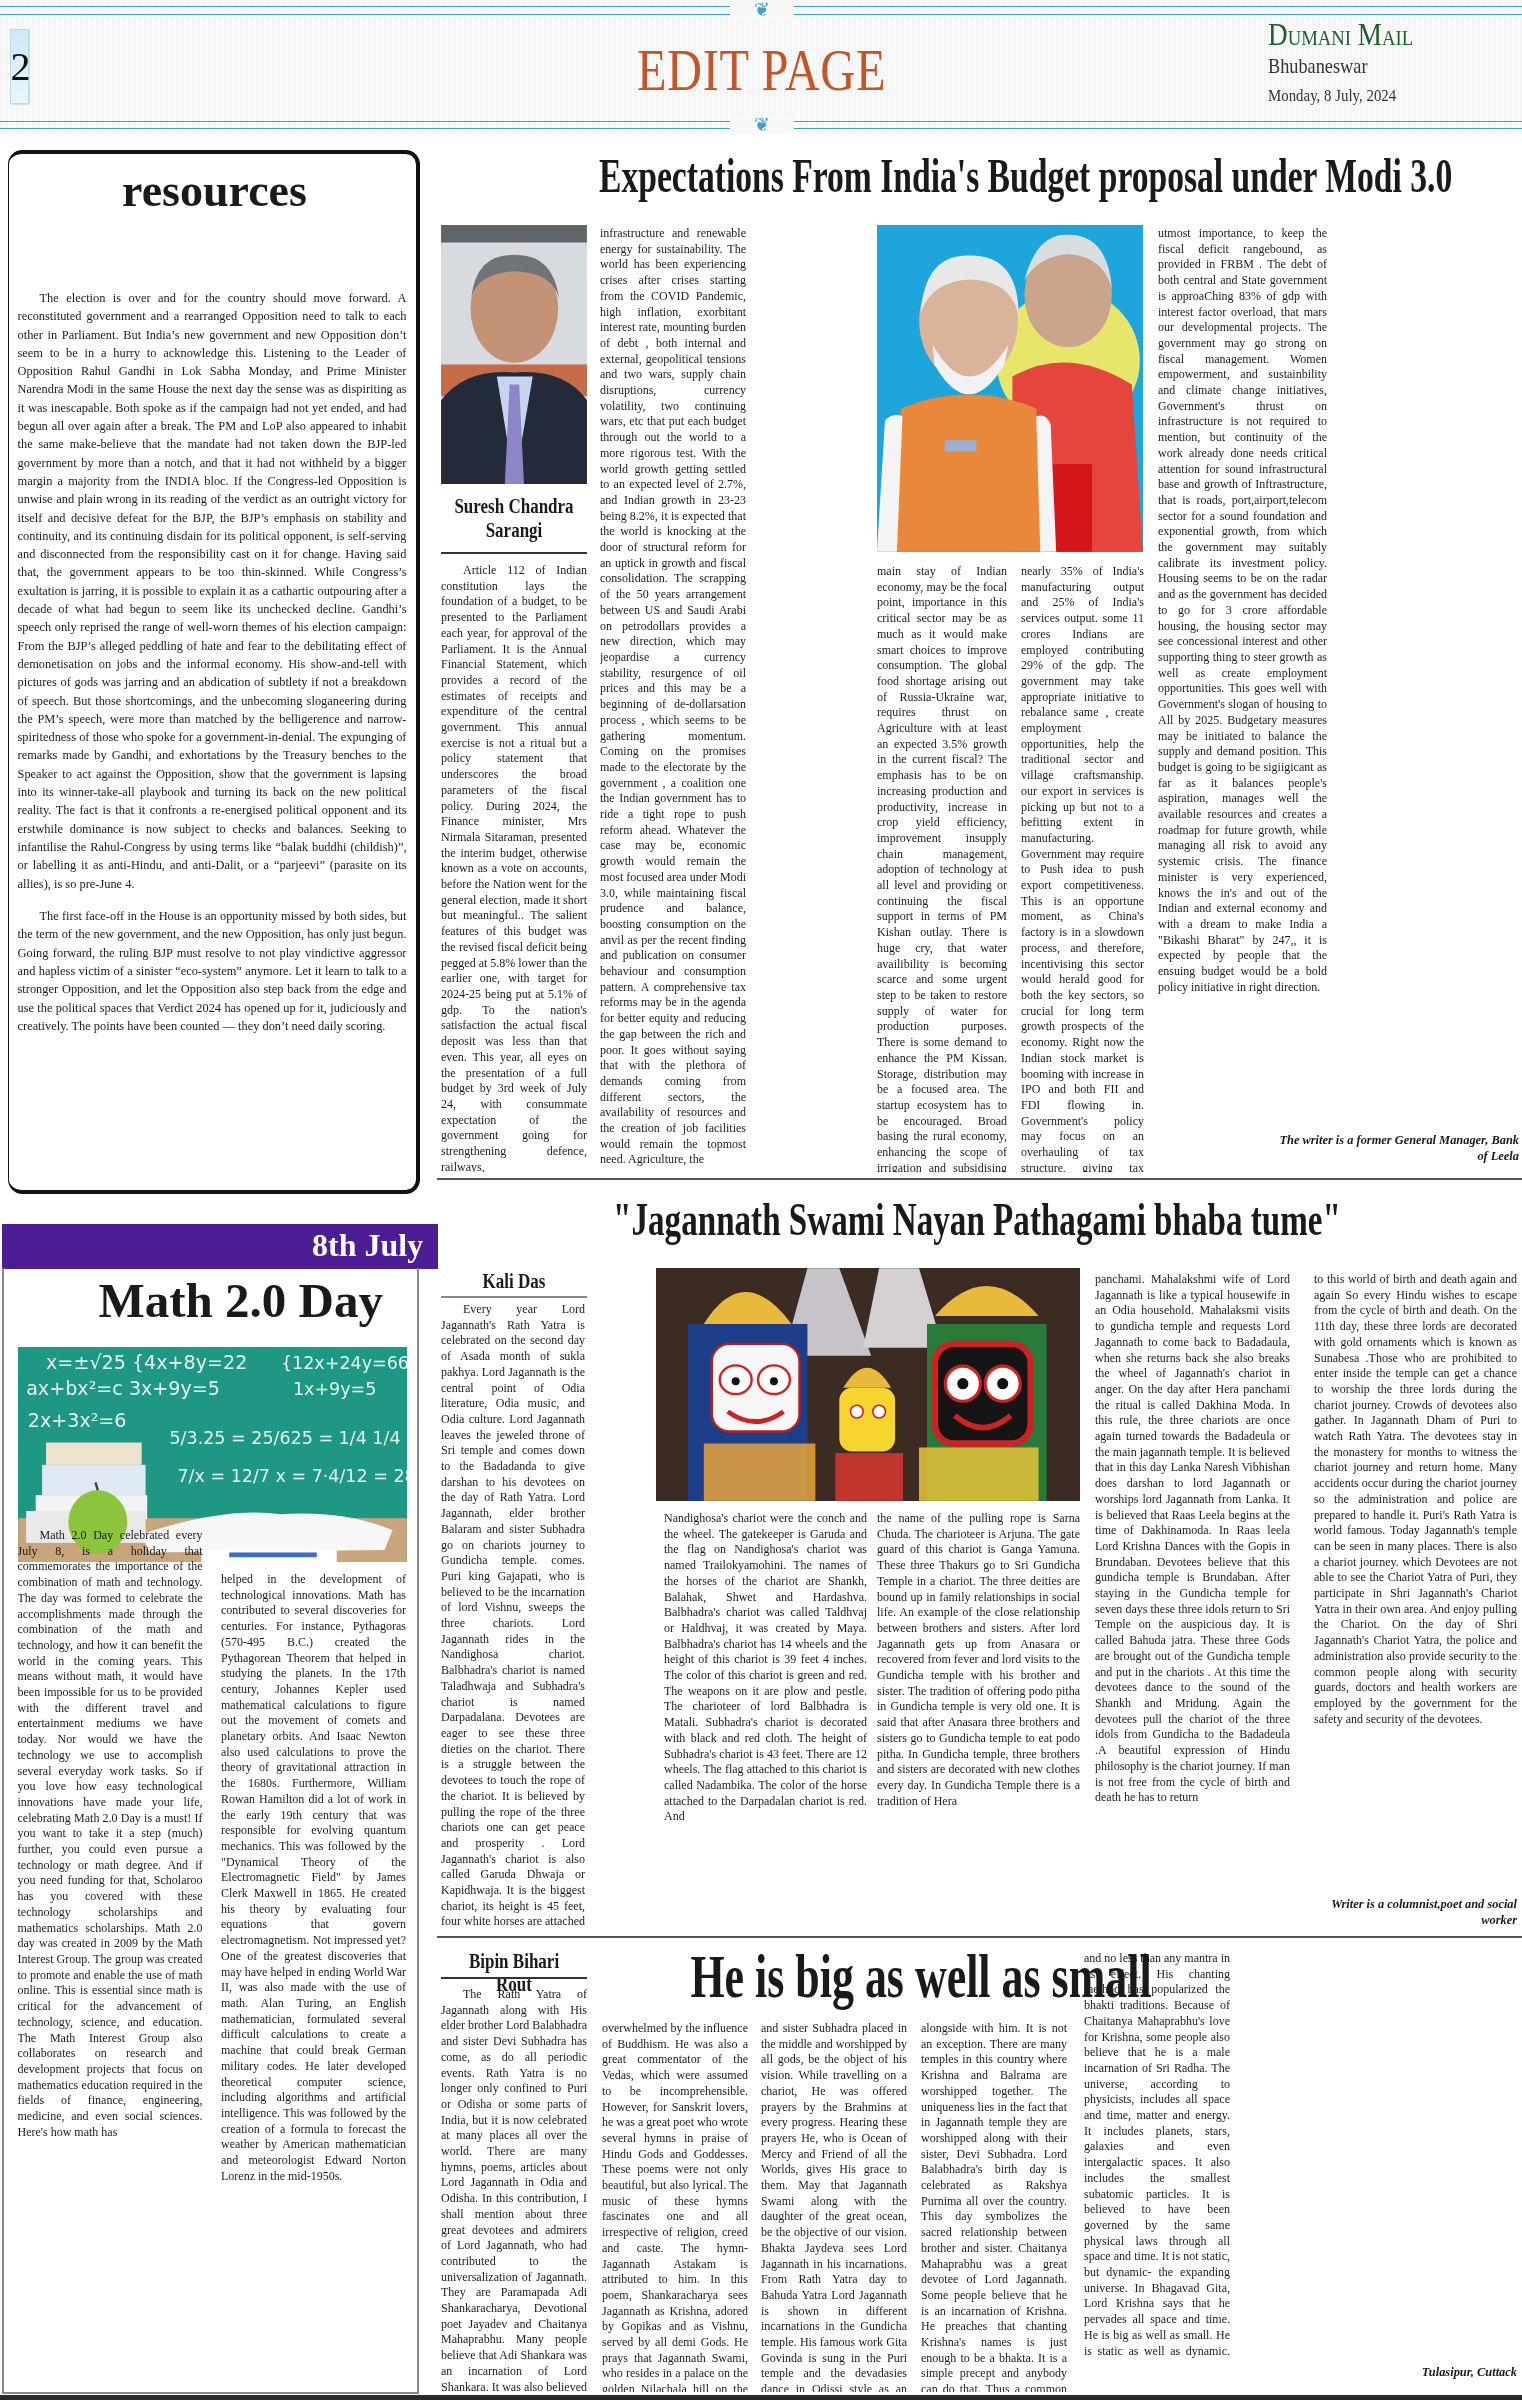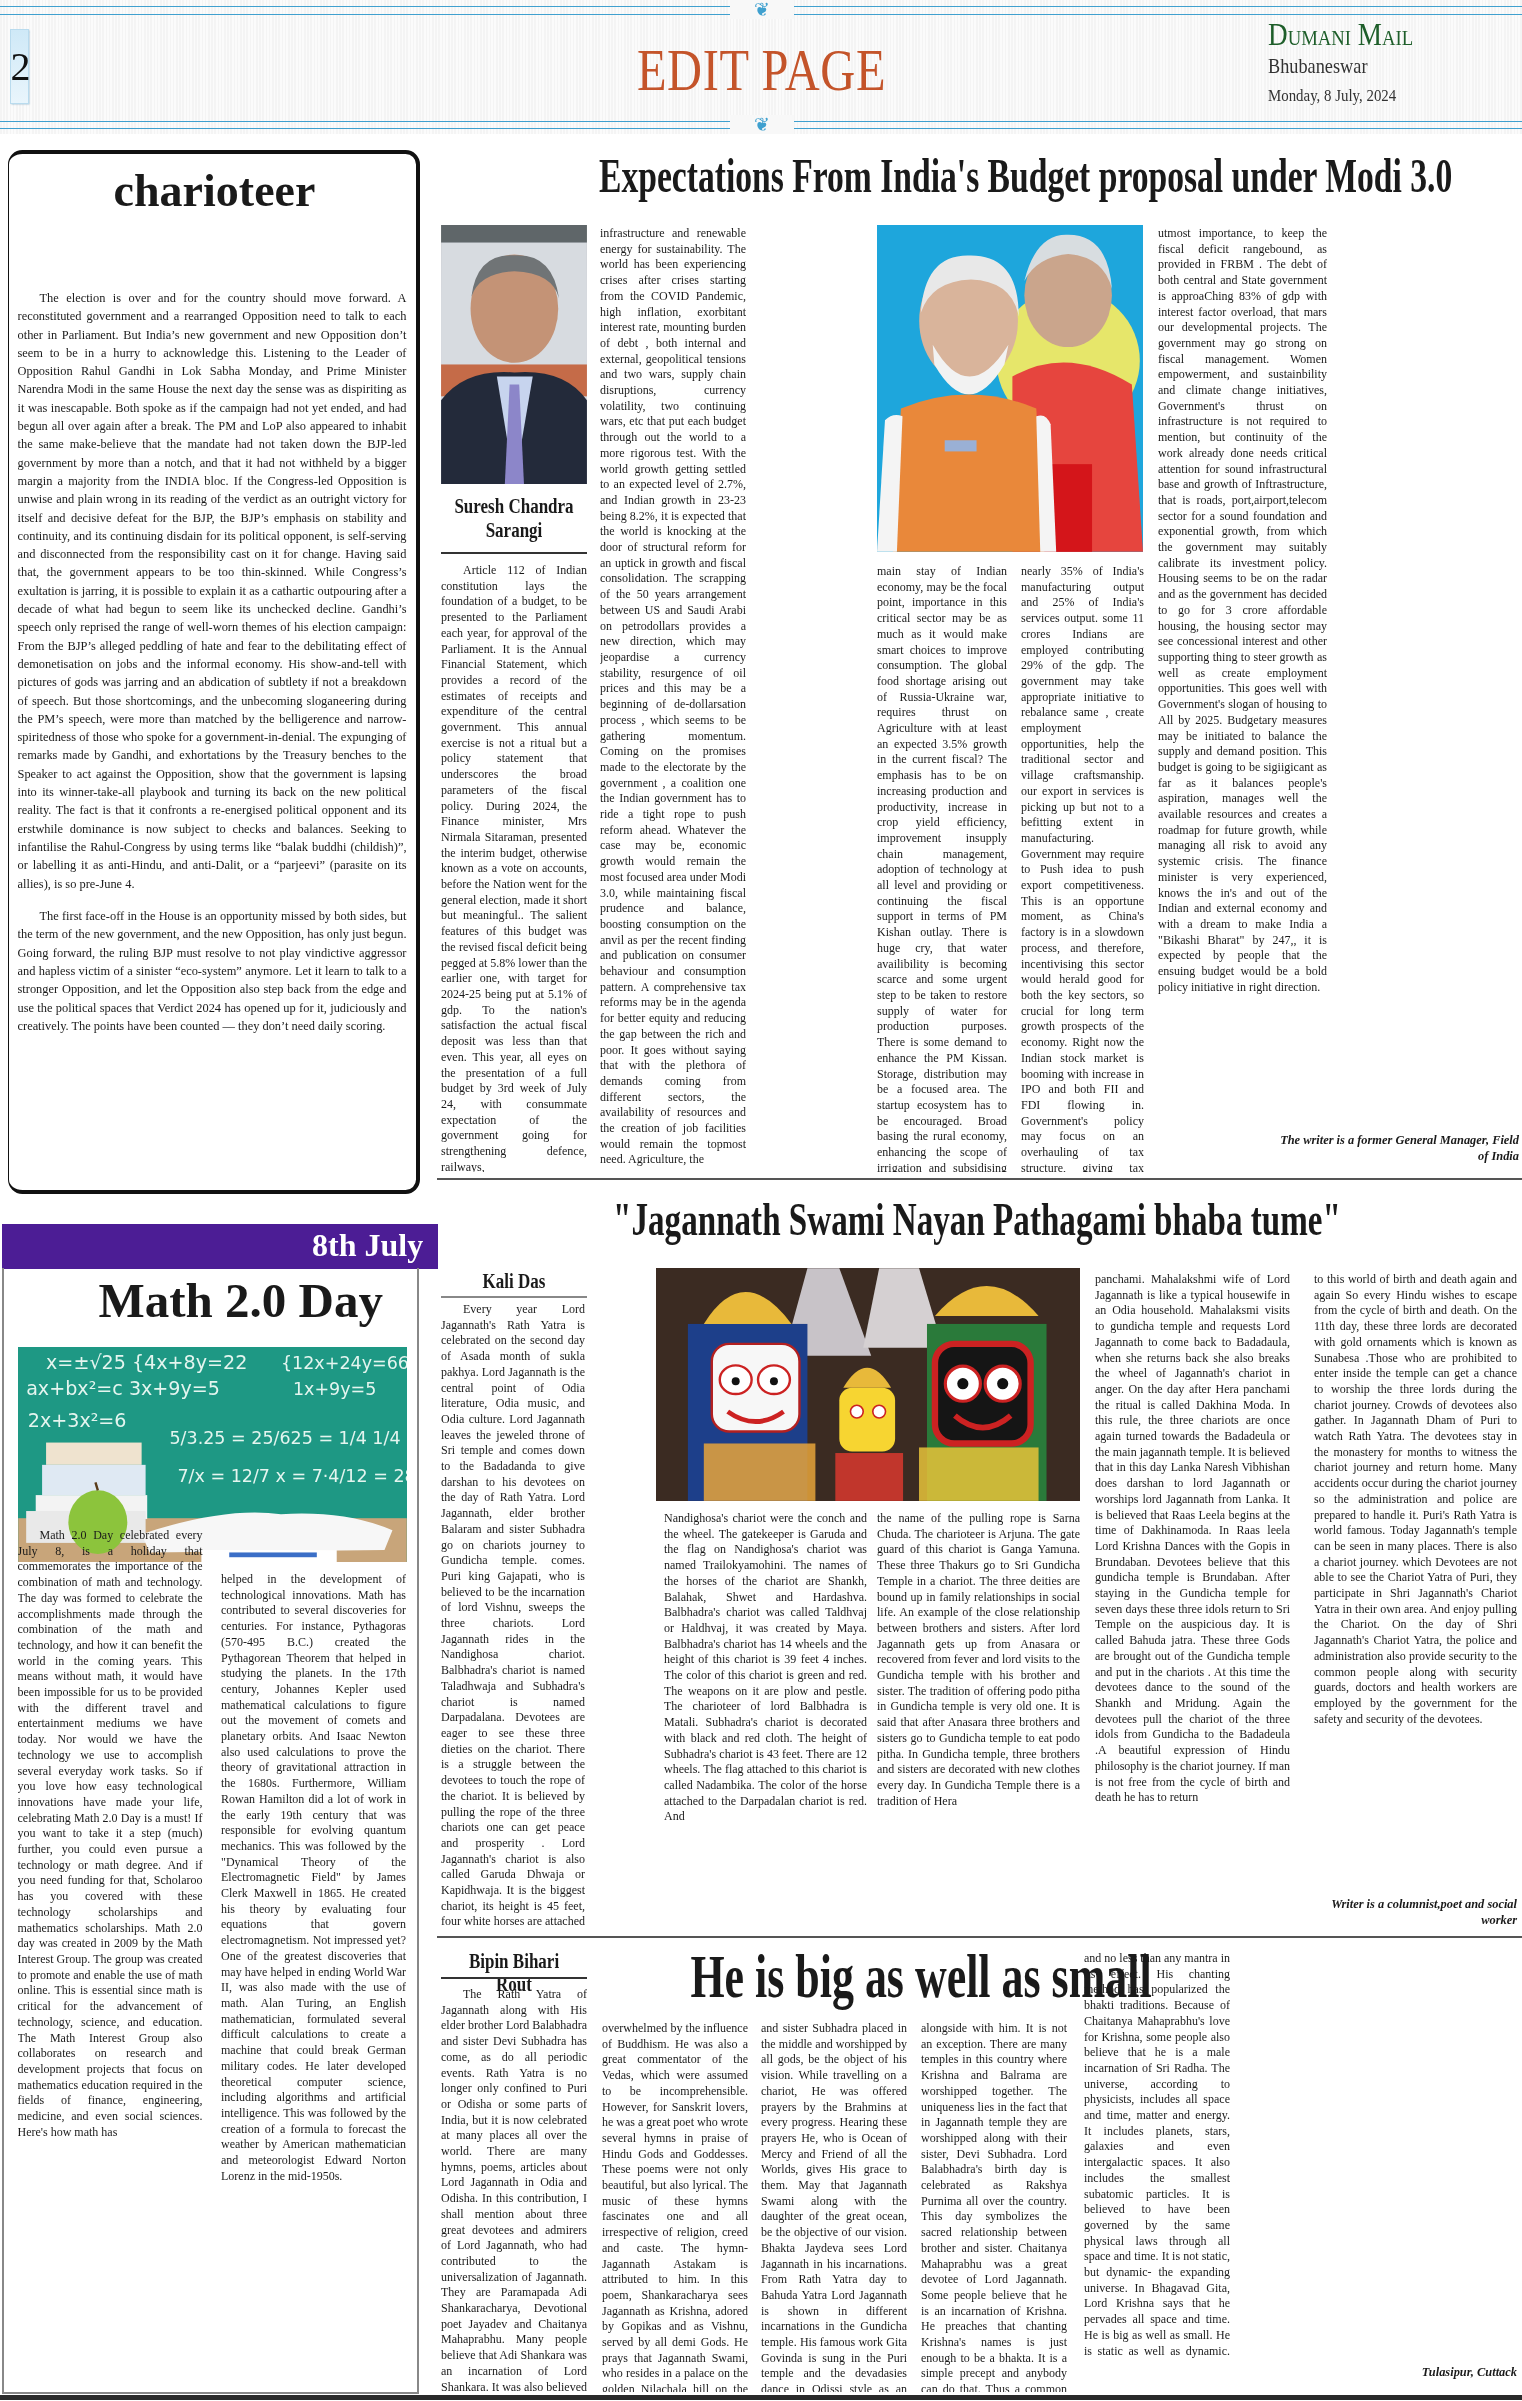--- a/index.html
+++ b/index.html
@@ -53,21 +53,21 @@
   <div class="flourish" style="top:115px">❦</div>
 </div>
 <div class="abs page-num">2</div>
 <div class="abs section-title">EDIT PAGE</div>
 <div class="abs brand">Dumani Mail</div>
 <div class="abs city">Bhubaneswar</div>
 <div class="abs date">Monday, 8 July, 2024</div>
 
 <div class="abs edbox"></div>
 <div class="abs edhead">
-  <div>charioteer</div>
+  <div>resources</div>
 </div>
 <div class="abs body edtext" style="height: 895px; overflow: hidden;">
   <p>The election is over and for the country should move forward. A reconstituted government and a rearranged Opposition need to talk to each other in Parliament. But India’s new government and new Opposition don’t seem to be in a hurry to acknowledge this. Listening to the Leader of Opposition Rahul Gandhi in Lok Sabha Monday, and Prime Minister Narendra Modi in the same House the next day the sense was as dispiriting as it was inescapable. Both spoke as if the campaign had not yet ended, and had begun all over again after a break. The PM and LoP also appeared to inhabit the same make-believe that the mandate had not taken down the BJP-led government by more than a notch, and that it had not withheld by a bigger margin a majority from the INDIA bloc. If the Congress-led Opposition is unwise and plain wrong in its reading of the verdict as an outright victory for itself and decisive defeat for the BJP, the BJP’s emphasis on stability and continuity, and its continuing disdain for its political opponent, is self-serving and disconnected from the responsibility cast on it for change. Having said that, the government appears to be too thin-skinned. While Congress’s exultation is jarring, it is possible to explain it as a cathartic outpouring after a decade of what had begun to seem like its unchecked decline. Gandhi’s speech only reprised the range of well-worn themes of his election campaign: From the BJP’s alleged peddling of hate and fear to the debilitating effect of demonetisation on jobs and the informal economy. His show-and-tell with pictures of gods was jarring and an abdication of subtlety if not a breakdown of speech. But those shortcomings, and the unbecoming sloganeering during the PM’s speech, were more than matched by the belligerence and narrow-spiritedness of those who spoke for a government-in-denial. The expunging of remarks made by Gandhi, and exhortations by the Treasury benches to the Speaker to act against the Opposition, show that the government is lapsing into its winner-take-all playbook and turning its back on the new political reality. The fact is that it confronts a re-energised political opponent and its erstwhile dominance is now subject to checks and balances. Seeking to infantilise the Rahul-Congress by using terms like “balak buddhi (childish)”, or labelling it as anti-Hindu, and anti-Dalit, or a “parjeevi” (parasite on its allies), is so pre-June 4.</p>
   <p style="margin-top:14.4px">The first face-off in the House is an opportunity missed by both sides, but the term of the new government, and the new Opposition, has only just begun. Going forward, the ruling BJP must resolve to not play vindictive aggressor and hapless victim of a sinister “eco-system” anymore. Let it learn to talk to a stronger Opposition, and let the Opposition also step back from the edge and use the political spaces that Verdict 2024 has opened up for it, judiciously and creatively. The points have been counted — they don’t need daily scoring.</p>
 </div>
 
 <div class="abs mathband">
   <span>8th July</span>
 </div>
 <div class="abs mathbox"></div>
@@ -147,21 +147,21 @@
 
 <div class="col body cond" style="left: 877px; top: 564px; width: 130px; height: 608px;">
   <p style="text-indent:0">main stay of Indian economy, may be the focal point, importance in this critical sector may be as much as it would make smart choices to improve consumption. The global food shortage arising out of Russia-Ukraine war, requires thrust on Agriculture with at least an expected 3.5% growth in the current fiscal? The emphasis has to be on increasing production and productivity, increase in crop yield efficiency, improvement insupply chain management, adoption of technology at all level and providing or continuing the fiscal support in terms of PM Kishan outlay. There is huge cry, that water availibility is becoming scarce and some urgent step to be taken to restore supply of water for production purposes. There is some demand to enhance the PM Kissan. Storage, distribution may be a focused area. The startup ecosystem has to be encouraged. Broad basing the rural economy, enhancing the scope of irrigation and subsidising storage facility may be a priority area. India has a base of 63 million MSMEs which employes 40% of Indian non farm labour force and it is in the cusp of a revolution. That contributes</p>
 </div>
 <div class="col body cond" style="left: 1021px; top: 564px; width: 123px; height: 608px;">
   <p style="text-indent:0">nearly 35% of India's manufacturing output and 25% of India's services output. some 11 crores Indians are employed contributing 29% of the gdp. The government may take appropriate initiative to rebalance same , create employment opportunities, help the traditional sector and village craftsmanship. our export in services is picking up but not to a befitting extent in manufacturing. Government may require to Push idea to push export competitiveness. This is an opportune moment, as China's factory is in a slowdown process, and therefore, incentivising this sector would herald good for both the key sectors, so crucial for long term growth prospects of the economy. Right now the Indian stock market is booming with increase in IPO and both FII and FDI flowing in. Government's policy may focus on an overhauling of tax structure, giving tax incentive to provide long term capital growth, sans big volatility. For last two years, the tax payers are expecting a major structural change in direct tax and it may need a consideration in this budget. Fiscal consolidation is of</p>
 </div>
 <div class="col body cond" style="left: 1158px; top: 226px; width: 169px; height: 903px;">
   <p style="text-indent:0">utmost importance, to keep the fiscal deficit rangebound, as provided in FRBM . The debt of both central and State government is approaChing 83% of gdp with interest factor overload, that mars our developmental projects. The government may go strong on fiscal management. Women empowerment, and sustainbility and climate change initiatives, Government's thrust on infrastructure is not required to mention, but continuity of the work already done needs critical attention for sound infrastructural base and growth of Inftrastructure, that is roads, port,airport,telecom sector for a sound foundation and exponential growth, from which the government may suitably calibrate its investment policy. Housing seems to be on the radar and as the government has decided to go for 3 crore affordable housing, the housing sector may see concessional interest and other supporting thing to steer growth as well as create employment opportunities. This goes well with Government's slogan of housing to All by 2025. Budgetary measures may be initiated to balance the supply and demand position. This budget is going to be sigiigicant as far as it balances people's aspiration, manages well the available resources and creates a roadmap for future growth, while managing all risk to avoid any systemic crisis. The finance minister is very experienced, knows the in's and out of the Indian and external economy and with a dream to make India a "Bikashi Bharat" by 247,, it is expected by people that the ensuing budget would be a bold policy initiative in right direction.</p>
 </div>
-<div class="signoff" style="left:1276px; top:1132px; width:243px;">The writer is a former General Manager, Field of India</div>
+<div class="signoff" style="left:1276px; top:1132px; width:243px;">The writer is a former General Manager, Bank of Leela</div>
 
 <div class="hr" style="left:437px; top:1178px; width:1086px; height:2.4px; background:#555;"></div>
 
 <div class="headline" style="left:437px; top:1193px; width:1080px; font-size:46px; transform:scaleX(.72);">"Jagannath Swami Nayan Pathagami bhaba tume"</div>
 <div class="byline abs" style="left:441px; top:1270px; width:146px;">Kali Das</div>
 <div class="hr" style="left:441px; top:1296px; width:146px; height:2.4px; background:#888;"></div>
 <div class="col body" style="left: 441px; top: 1302px; width: 144px; height: 627px;">
   <p>Every year Lord Jagannath's Rath Yatra is celebrated on the second day of Asada month of sukla pakhya. Lord Jagannath is the central point of Odia literature, Odia music, and Odia culture. Lord Jagannath leaves the jeweled throne of Sri temple and comes down to the Badadanda to give darshan to his devotees on the day of Rath Yatra. Lord Jagannath, elder brother Balaram and sister Subhadra go on chariots journey to Gundicha temple. comes. Puri king Gajapati, who is believed to be the incarnation of lord Vishnu, sweeps the three chariots. Lord Jagannath rides in the Nandighosa chariot. Balbhadra's chariot is named Taladhwaja and Subhadra's chariot is named Darpadalana. Devotees are eager to see these three dieties on the chariot. There is a struggle between the devotees to touch the rope of the chariot. It is believed by pulling the rope of the three chariots one can get peace and prosperity . Lord Jagannath's chariot is also called Garuda Dhwaja or Kapidhwaja. It is the biggest chariot, its height is 45 feet, four white horses are attached to it. 16 wheels are attached to it. The chariot of Nandighosa is decorated with red and yellow clothes. The name of the charioteer of this chariot is Daruk. The weapons of</p>
 </div>
 

